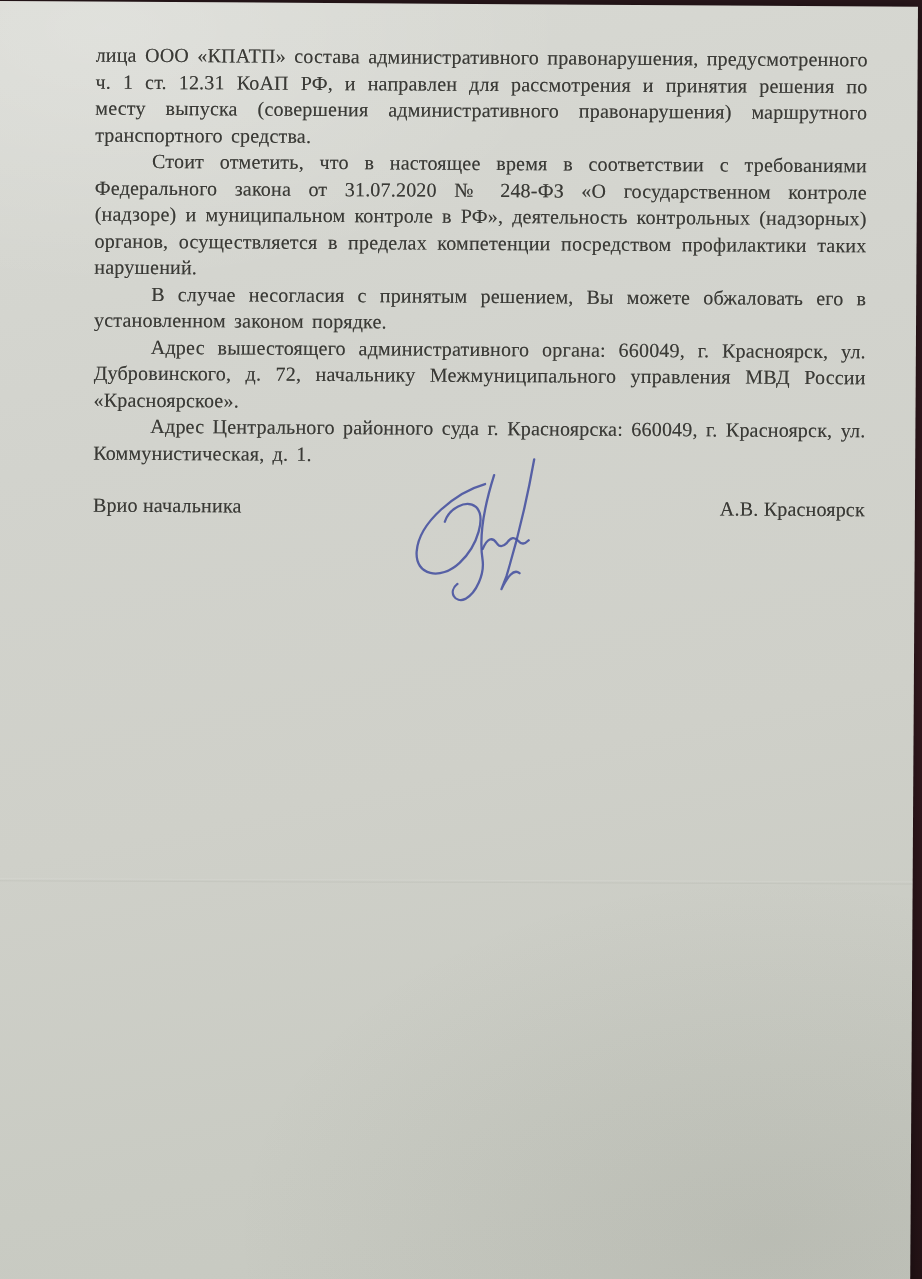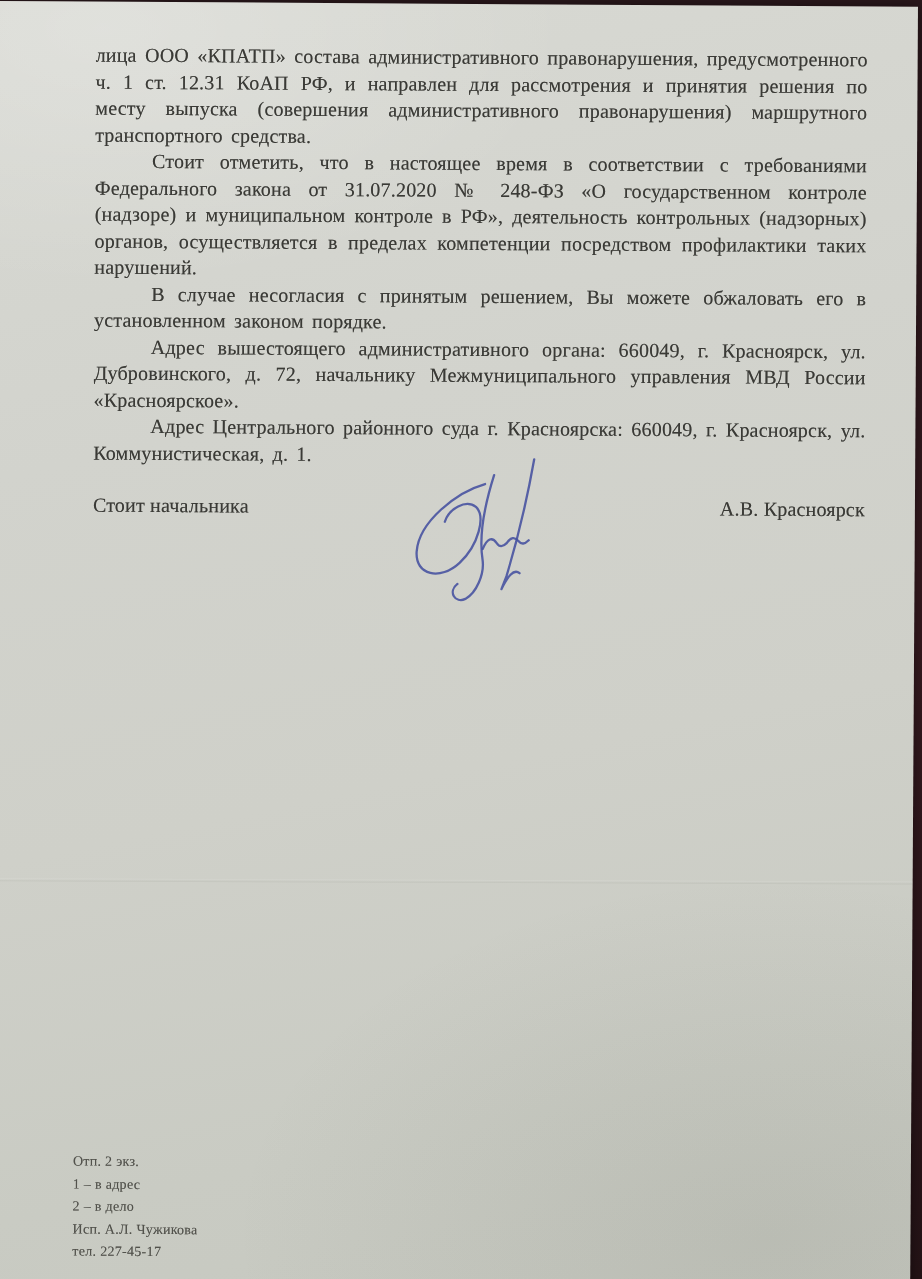--- a/index.html
+++ b/index.html
@@ -110,37 +110,30 @@
 
     <div class="content">
       <p class="para continuation">лица ООО «КПАТП» состава административного правонарушения, предусмотренного ч. 1 ст. 12.31 КоАП РФ, и направлен для рассмотрения и принятия решения по месту выпуска (совершения административного правонарушения) маршрутного транспортного средства.</p>
       <p class="para">Стоит отметить, что в настоящее время в соответствии с требованиями Федерального закона от 31.07.2020 № 248-ФЗ «О государственном контроле (надзоре) и муниципальном контроле в РФ», деятельность контрольных (надзорных) органов, осуществляется в пределах компетенции посредством профилактики таких нарушений.</p>
       <p class="para">В случае несогласия с принятым решением, Вы можете обжаловать его в установленном законом порядке.</p>
       <p class="para">Адрес вышестоящего административного органа: 660049, г. Красноярск, ул. Дубровинского, д. 72, начальнику Межмуниципального управления МВД России «Красноярское».</p>
       <p class="para">Адрес Центрального районного суда г. Красноярска: 660049, г. Красноярск, ул. Коммунистическая, д. 1.</p>
     </div>
 
     <div class="sig-row">
-      <span>Стоит начальника</span>
+      <span>Врио начальника</span>
       <span>А.В. Красноярск</span>
     </div>
 
     <svg class="signature-svg" viewBox="0 0 200 160" xmlns="http://www.w3.org/2000/svg" aria-hidden="true">
 
       <path d="M98 34 C70 42 32 72 30 102 C28.5 126 54 131 73 113 C92 95 99 66 89 57 C79 49 62 59 58 72"></path>
 
       <path d="M107 25 C98 54 92 86 96 110 C98 124 90 143 79 149 C69 154 61 142 71 134"></path>
 
       <path d="M96 99 q7 -16 14 -6 q4 6 10 0 q6 -9 12 -2 q4 5 10 -1"></path>
 
       <path d="M147 9 C141 44 130 92 120 126 L115 139 C121 127 127 118 133 123"></path>
     </svg>
 
-    <div class="footer-notes">
-      <div>Отп. 2 экз.</div>
-      <div>1 – в адрес</div>
-      <div>2 – в дело</div>
-      <div>Исп. А.Л. Чужикова</div>
-      <div>тел. 227-45-17</div>
-    </div>
 
   </div>
 </div>
 
 </body></html>

